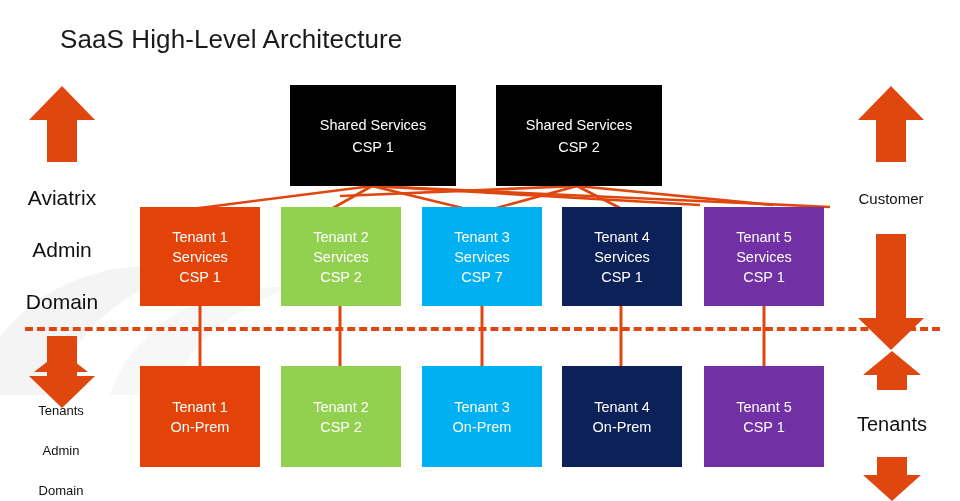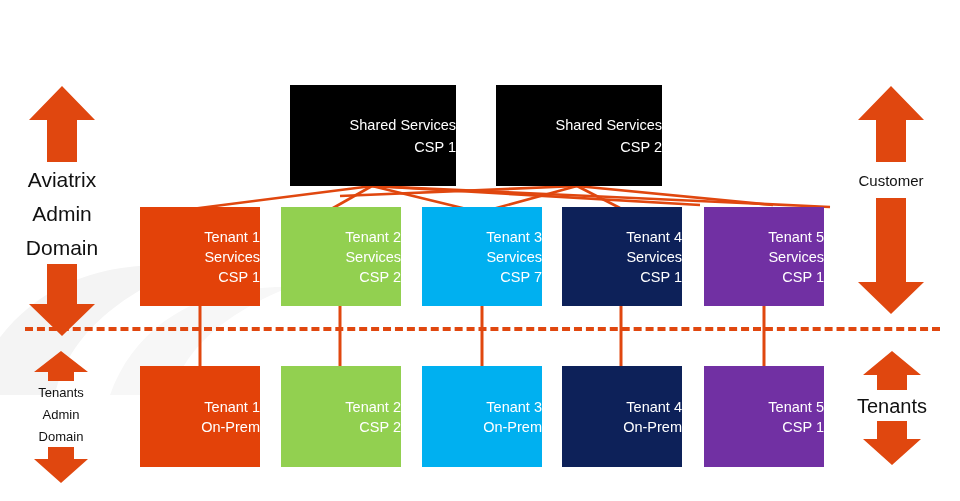--- a/index.html
+++ b/index.html
@@ -39,21 +39,21 @@
     font-weight: 400;
     letter-spacing: 0.1px;
     white-space: nowrap;
   }
 
   
   .box {
     position: absolute;
     display: flex;
     flex-direction: column;
-    align-items: flex-end;
+    align-items: center;
     justify-content: center;
     color: #ffffff;
     font-size: 14.5px;
     line-height: 20px;
     text-align: center;
     box-sizing: border-box;
     z-index: 4;
   }
   .box .ln { display: block; white-space: nowrap; }
 
@@ -82,20 +82,21 @@
     z-index: 5;
   }
 
   
   .sidegroup {
     position: absolute;
     display: flex;
     flex-direction: column;
     align-items: center;
     z-index: 6;
+    gap: 18px;
   }
   .sidegroup .lbl {
     color: #111111;
     text-align: center;
     white-space: nowrap;
   }
   .arrow { display: block; }
 
   #left-domain { left: 6px; top: 84px; width: 112px; }
   #left-domain .lbl { font-size: 21px; line-height: 27px; margin: 4px 0 3px 0; }
@@ -112,20 +113,21 @@
 </head>
 <body>
 
 <div id="canvas">
 
   <svg class="watermark" viewBox="0 0 400 160" aria-hidden="true">
     <path d="M10,150 C40,60 120,10 230,22 C180,40 110,80 95,150 Z" fill="#f4f4f4"></path>
     <path d="M150,150 C175,80 240,40 330,42 C280,62 225,96 212,150 Z" fill="#f7f7f7"></path>
   </svg>
 
+  <div class="title">SaaS High-Level Architecture</div>
 
   <svg class="wires" viewBox="0 0 960 501" aria-hidden="true">
     <g stroke="#e0470f" stroke-width="2.6" fill="none" stroke-linecap="butt">
 
       <line x1="372" y1="186" x2="168" y2="212"></line>
       <line x1="372" y1="186" x2="326" y2="212"></line>
       <line x1="372" y1="186" x2="483" y2="213"></line>
       <line x1="372" y1="186" x2="700" y2="205"></line>
       <line x1="372" y1="186" x2="830" y2="207"></line>
 

